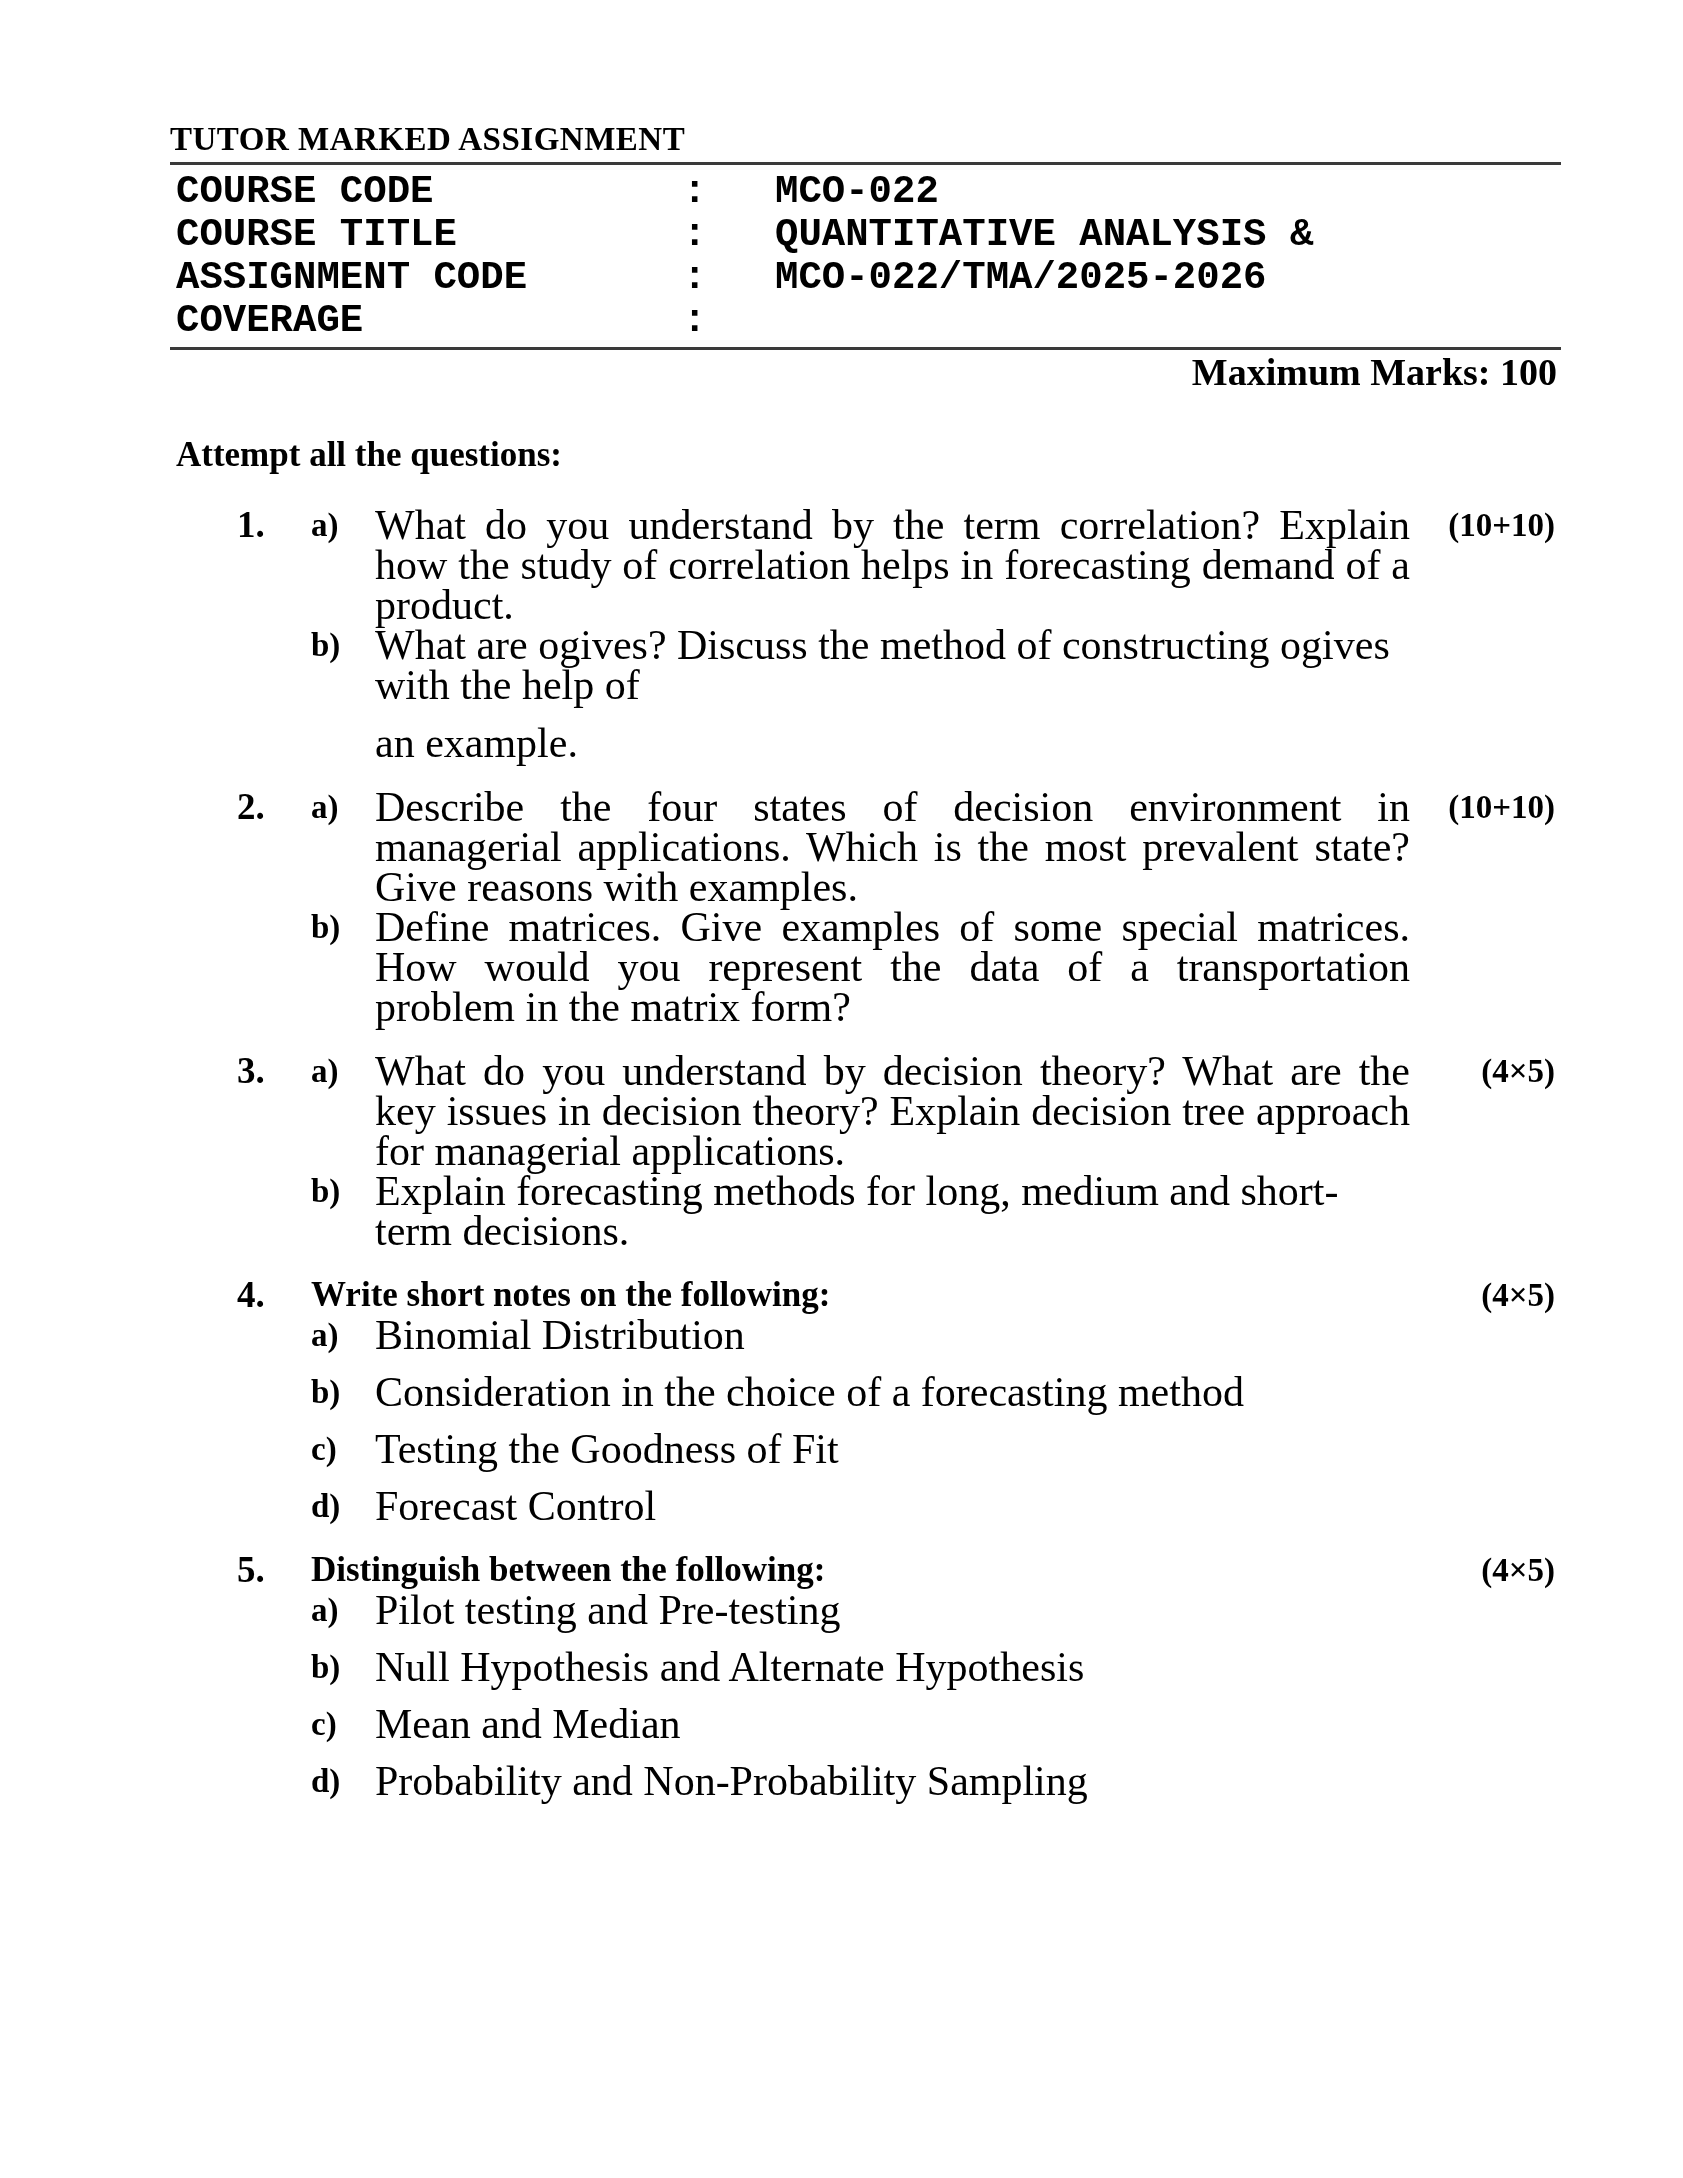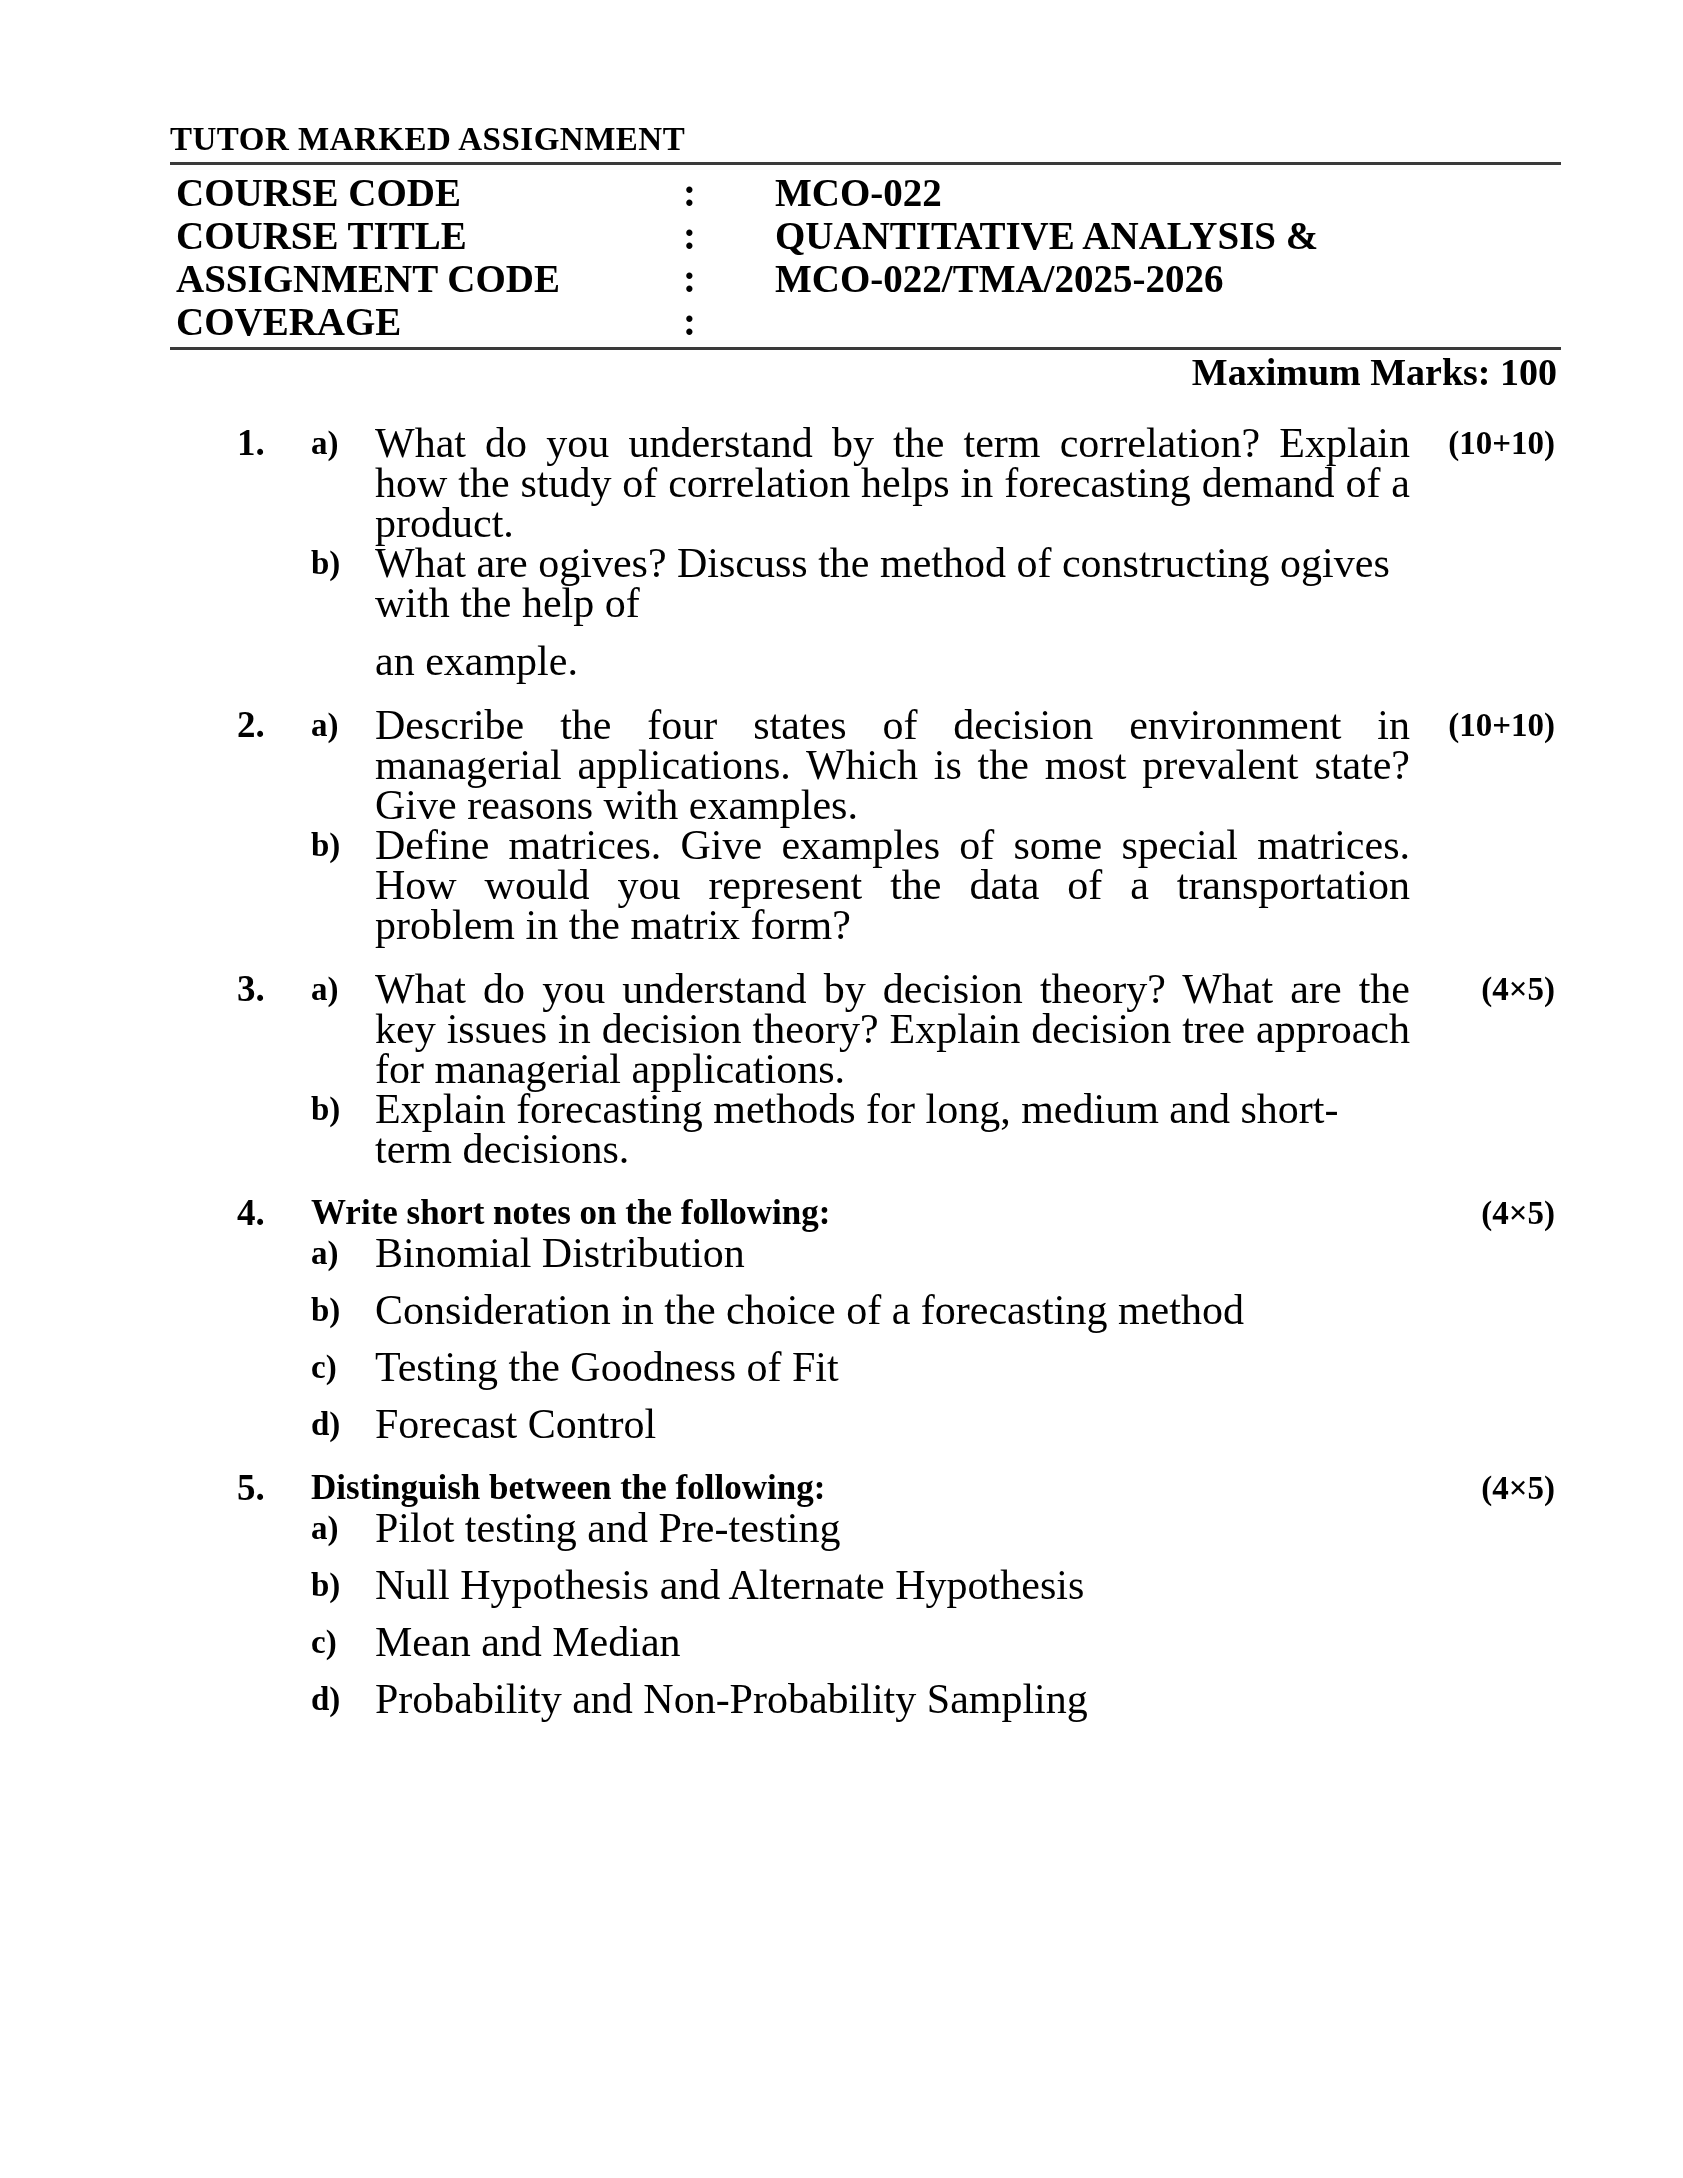--- a/index.html
+++ b/index.html
@@ -14,21 +14,21 @@
   
   .title-band {
     padding-top:117px;
     text-align:left;
     font-weight:bold;
     font-size:33px;
     line-height:45px;
     border-bottom:3px solid #3a3a3a;
     letter-spacing:0.5px;
   }
-  .hdr-rows { padding:6px 0 4px 0; border-bottom:3px solid #3a3a3a; }
+  .hdr-rows { padding:6px 0 4px 0; border-bottom:3px solid #3a3a3a;font-family:Liberation Mono, monospace; }
   .hdr-row {
     display:grid;
     grid-template-columns:513px 92px auto;
     font-weight:bold;
     font-size:39px;
     line-height:43px;
   }
   .hdr-row .lbl { padding-left:6px; }
   .max-marks {
     text-align:right;
@@ -117,20 +117,21 @@
       <div class="val">MCO-022/TMA/2025-2026</div>
     </div>
     <div class="hdr-row">
       <div class="lbl">COVERAGE</div>
       <div class="col">:</div>
     </div>
   </div>
 
   <div class="max-marks">Maximum Marks: 100</div>
 
+  <div class="instruction">Attempt all the questions:</div>
 
   <div class="questions">
 
     <div class="question">
       <div class="q-num">1.</div>
       <div class="q-body">
         <div class="part">
           <div class="p-letter">a)</div>
           <div class="p-text pt-just">What do you understand by the term correlation? Explain how the study of correlation helps in forecasting demand of a product.</div>
         </div>

